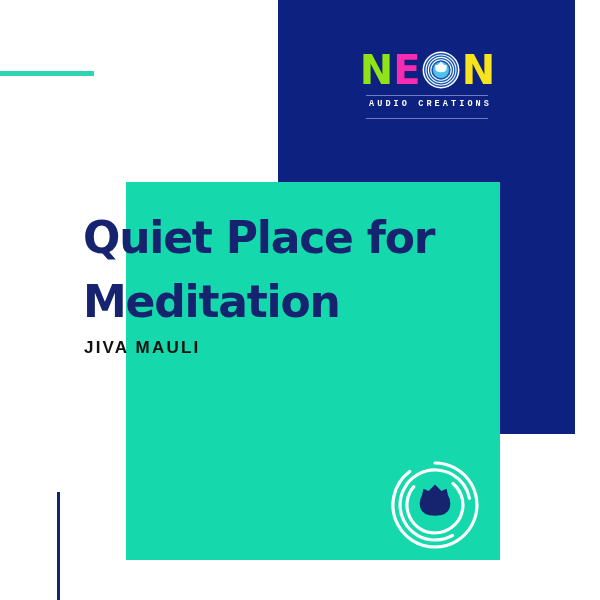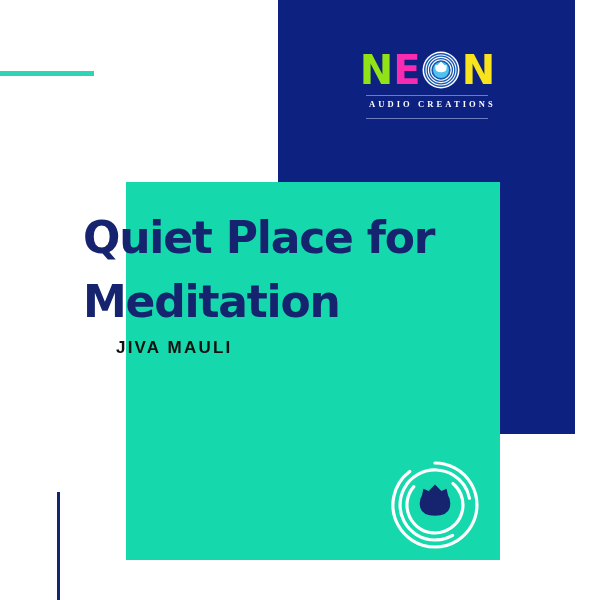--- a/index.html
+++ b/index.html
@@ -88,21 +88,21 @@
   }
   .logo-o svg { display:block; }
 
   .logo-rule {
     width: 122px;
     height: 1px;
     background: #6d7cc0;
     margin-top: 5px;
   }
   .logo-tagline {
-    font-family: Liberation Serif, serif;
+    font-family: Liberation Mono, monospace;
     font-size: 8.5px;
     font-weight: bold;
     letter-spacing: 3.1px;
     color: #ffffff;
     padding: 4px 0 4px 3px;
     white-space: nowrap;
     text-align: right;
   }
 
   
@@ -121,21 +121,20 @@
   }
   .byline {
     position: absolute;
     left: 84px;
     top: 338px;
     font-family: "Liberation Sans", sans-serif;
     font-weight: bold;
     font-size: 17px;
     letter-spacing: 2.2px;
     color: #111111;
-    margin-left: 32px;
   }
 
   
   .record-mark {
     position: absolute;
     left: 387px;
     top: 457px;
     width: 96px;
     height: 96px;
   }

